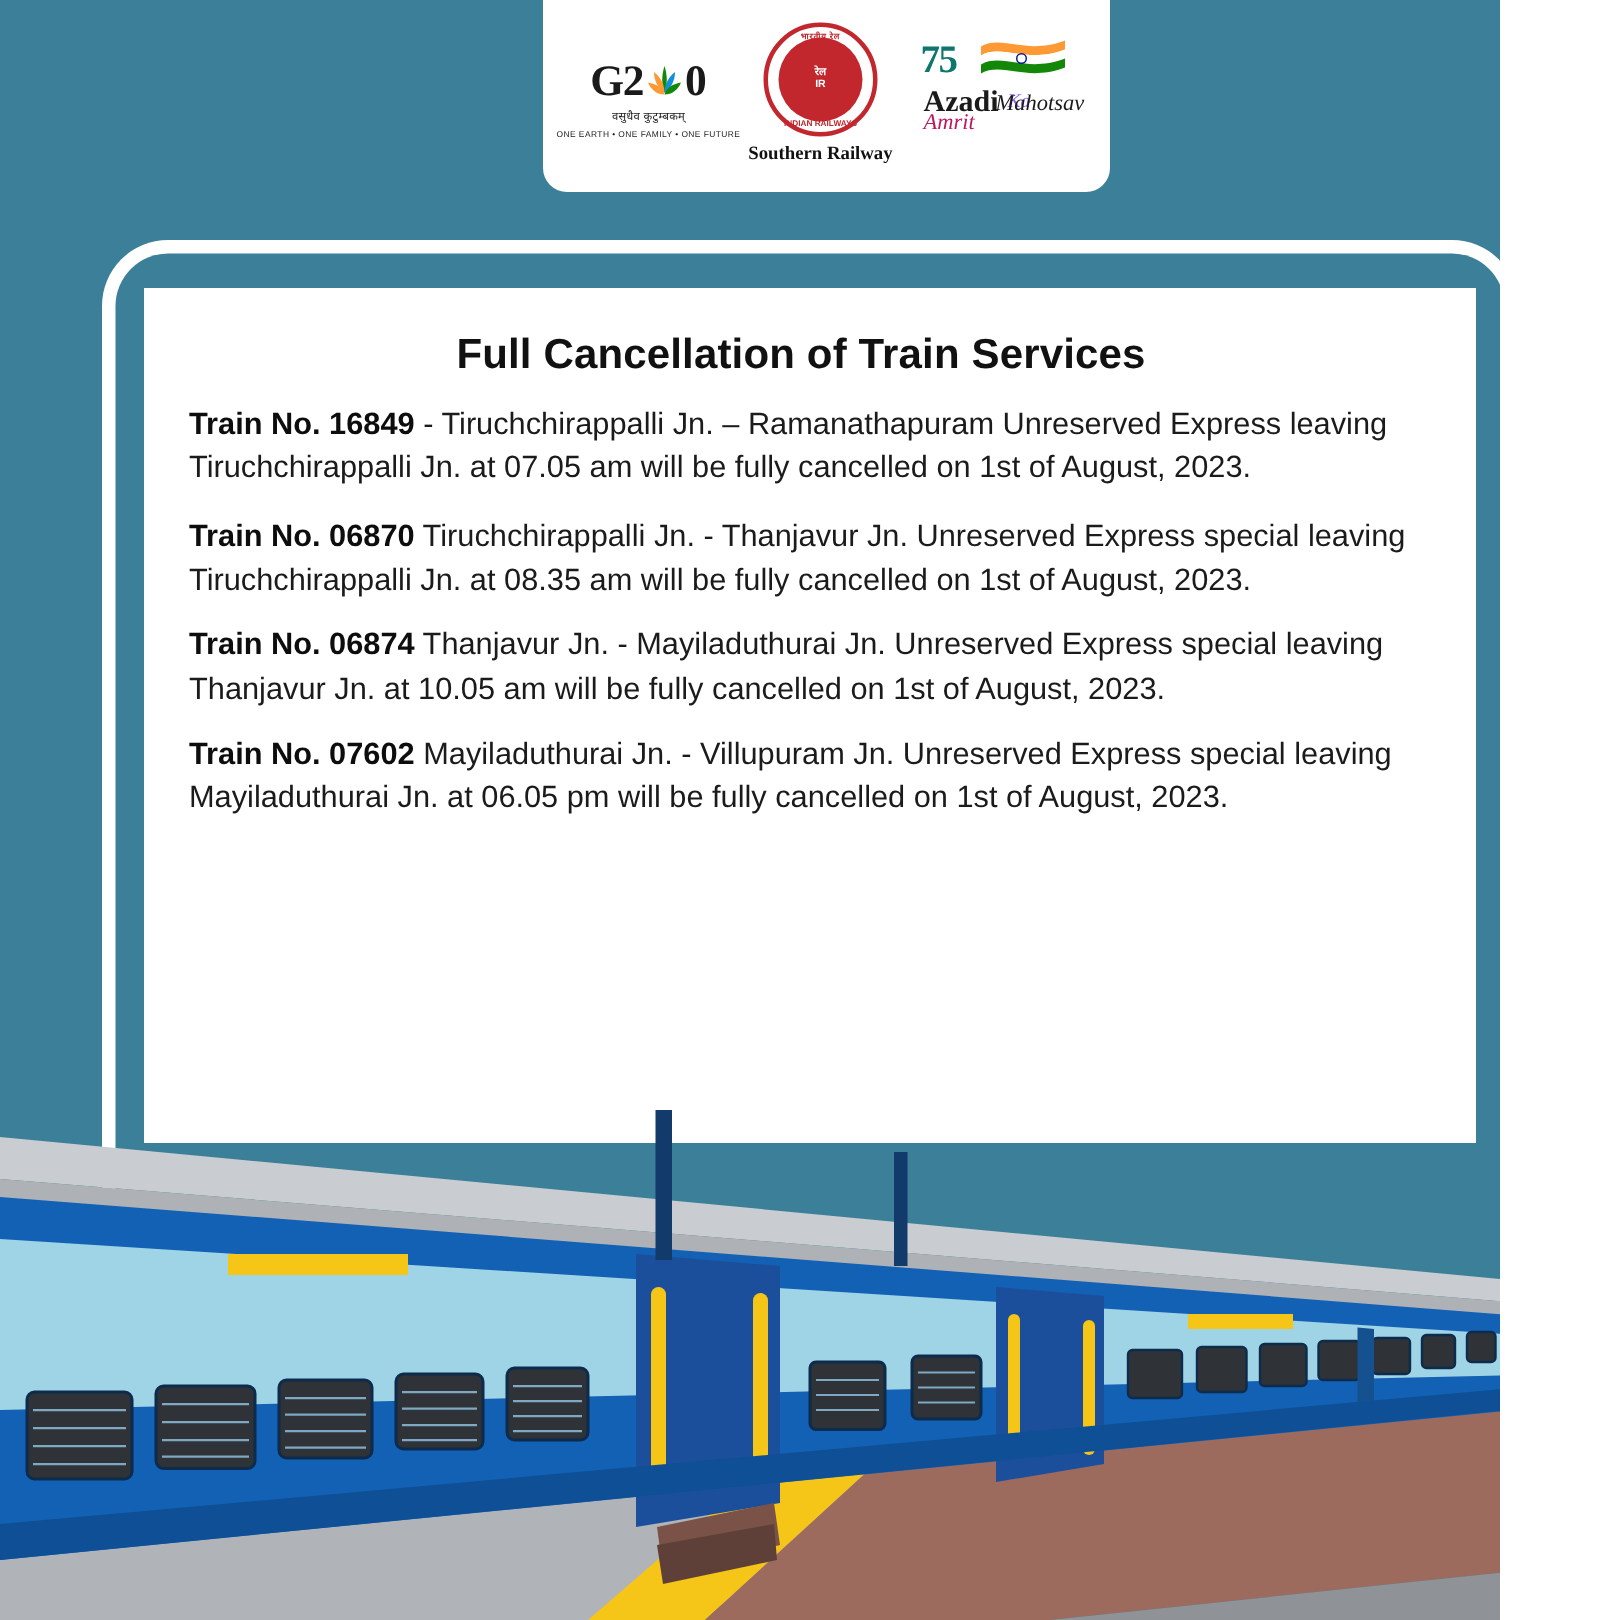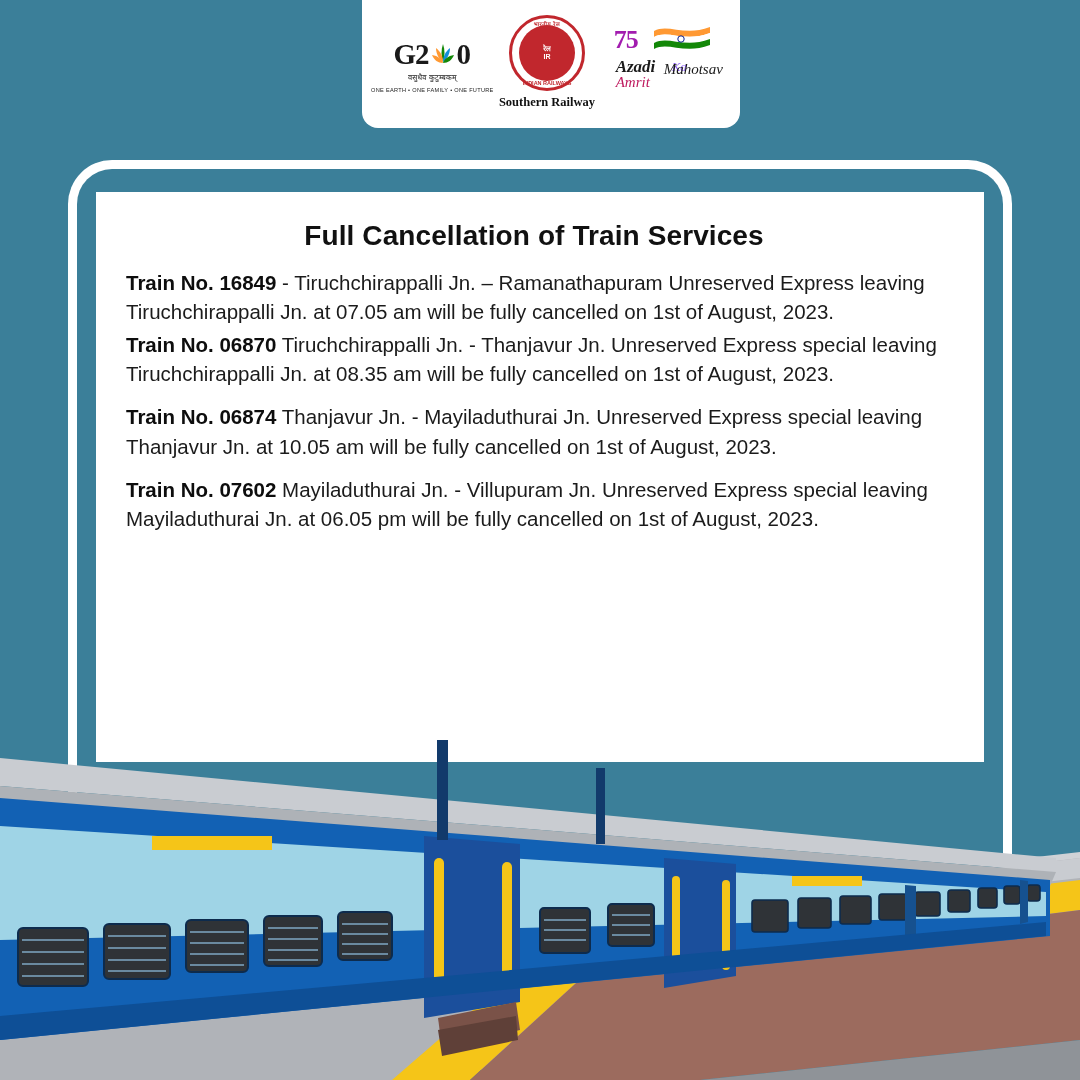--- a/index.html
+++ b/index.html
@@ -3,21 +3,21 @@
 <meta charset="utf-8">
 <style>
   * { box-sizing: border-box; margin: 0; padding: 0; }
   html, body {
     width: 1080px; height: 1080px;
     font-family: "Liberation Sans", sans-serif;
     overflow: hidden;
   }
   #poster {
     position: relative;
-    width: 1080px; height: 1080px;
+    width: 1000px; height: 1080px;
     background: #3b7f99;
     overflow: hidden;
   }
 
   
   #header-card {
     position: absolute;
     left: 362px; top: 0;
     width: 378px; height: 128px;
     background: #ffffff;
@@ -72,30 +72,30 @@
   }
   .ir-caption {
     font-family: "Liberation Serif", serif;
     font-size: 12.5px; color: #111; margin-top: 4px; font-weight: 600;
   }
 
   
   .azadi { width: 112px; position: relative; height: 82px; }
   .azadi-75 {
     font-family: "Liberation Serif", serif;
-    font-size: 26px; font-weight: bold; color: #a21caf;
+    font-size: 26px; font-weight: bold; color: #0f766e;
     position: absolute; left: 4px; top: 4px; letter-spacing: -1px;
   }
   .azadi-flag {
     position: absolute; left: 44px; top: 2px; width: 56px; height: 30px;
   }
   .azadi-word1 {
     position: absolute; left: 6px; top: 36px;
-    font-family: "Liberation Serif", serif; font-style: italic;
-    font-size: 17px; font-weight: bold; color: #1a1a1a;
+    font-family: "Liberation Serif", serif; 
+    font-size: 20px; font-weight: bold; color: #1a1a1a;
   }
   .azadi-word2 {
     position: absolute; left: 62px; top: 38px;
     font-family: "Liberation Serif", serif; font-style: italic;
     font-size: 13px; color: #8b5cf6;
   }
   .azadi-word3 {
     position: absolute; left: 6px; top: 53px;
     font-family: "Liberation Serif", serif; font-style: italic;
     font-size: 15px; color: #be185d;
@@ -132,21 +132,21 @@
     color: #111111;
     margin-bottom: 16px;
     letter-spacing: .1px;
   }
   .notice-item {
     font-size: 20.5px;
     line-height: 1.42;
     color: #1b1b1b;
     margin-bottom: 14px;
   }
-  .notice-item.tight { margin-bottom: 4px; }
+  .notice-item.tight { margin-bottom: 17px; }
   .notice-item b { font-weight: bold; color: #0d0d0d; }
 
   
   #scene { position: absolute; left: 0; top: 740px; width: 1080px; height: 340px; }
   #scene svg { display: block; }
 </style>
 </head>
 <body>
 
 <div id="poster">

